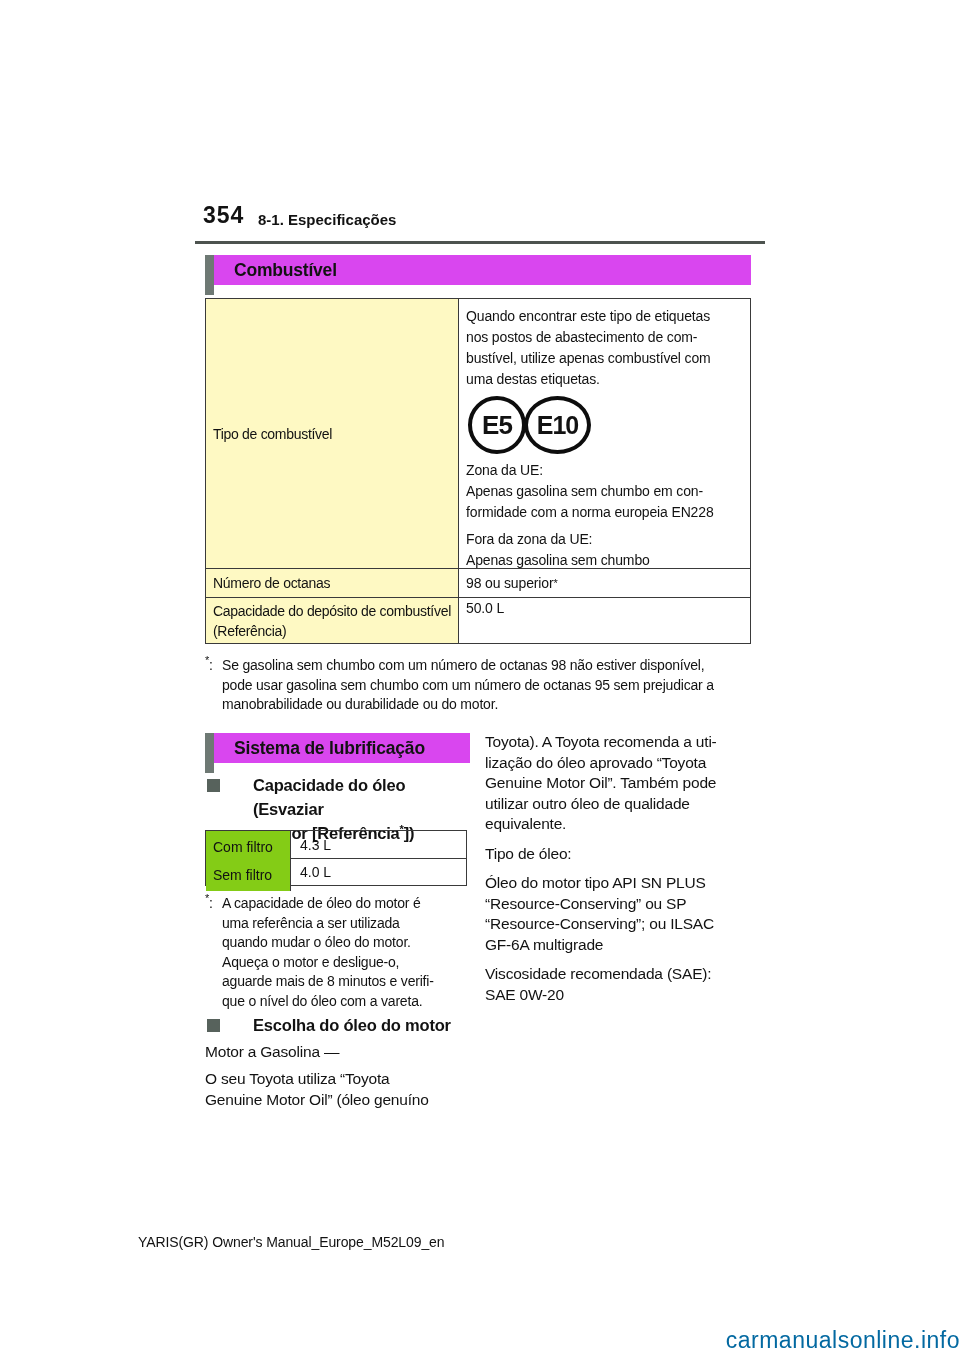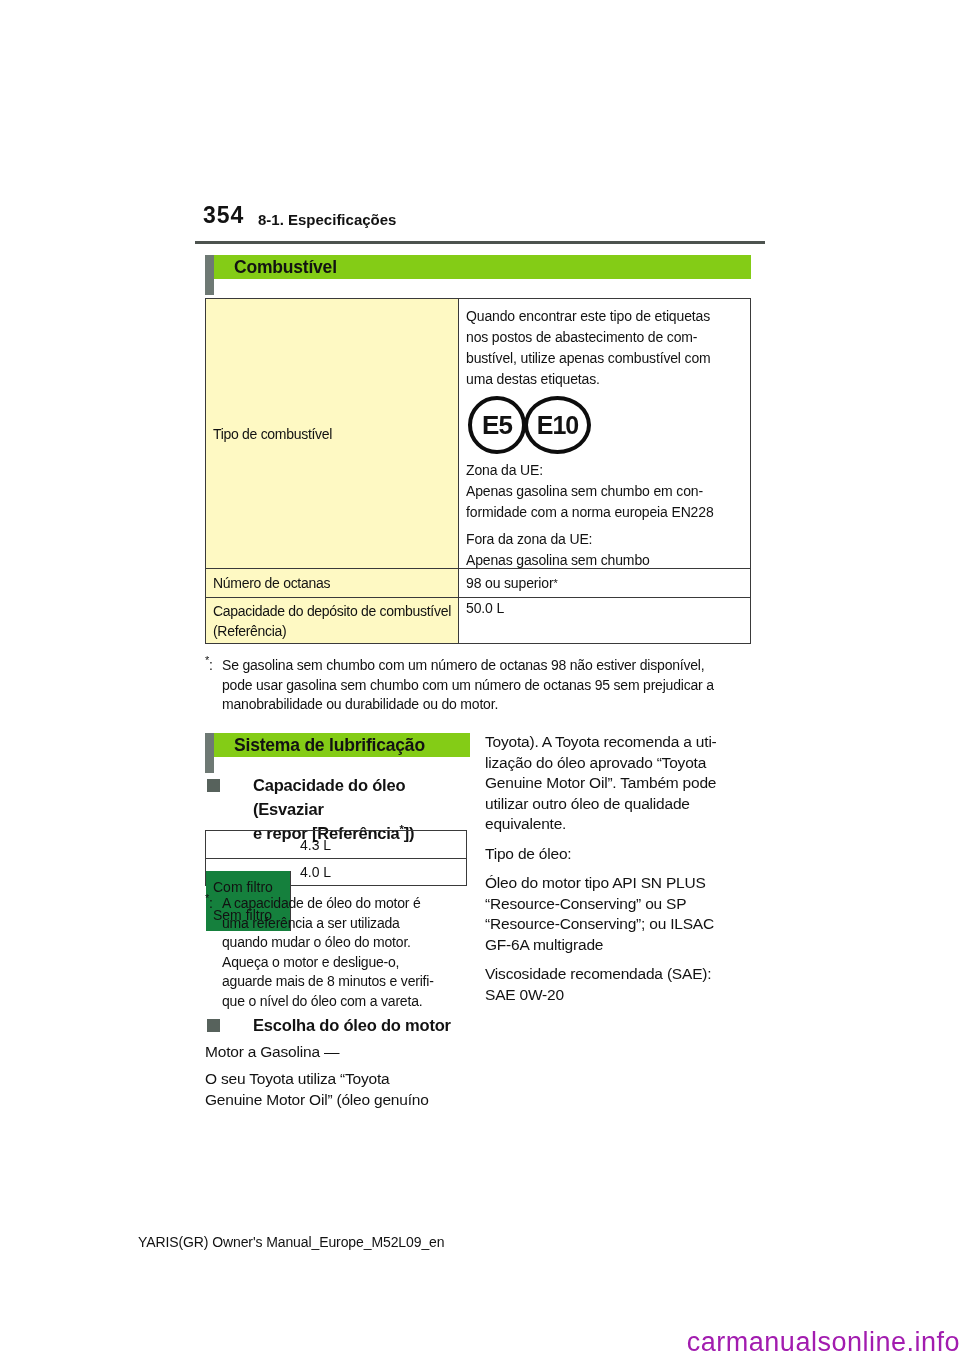--- a/index.html
+++ b/index.html
@@ -8,21 +8,21 @@
     font-family:"Liberation Sans",sans-serif;color:#121212;
     -webkit-font-smoothing:antialiased;overflow:hidden;
   }
   .abs{position:absolute;}
   .pre{white-space:pre-line;}
   
   .pagenum{left:203px;top:202px;font-size:23px;font-weight:bold;letter-spacing:1px;}
   .sechead{left:258px;top:211px;font-size:15px;font-weight:bold;}
   .headrule{left:195px;top:241px;width:570px;height:3px;background:#4d534f;}
   
-  .secbar{background:#84cc16;height:24px;display:flex;align-items:center;text-align:right;}
+  .secbar{background:#d946ef;height:30px;display:flex;align-items:center;text-align:right;}
   .secbar .t{font-size:17.5px;font-weight:bold;padding-left:20px;letter-spacing:-0.2px;}
   .stripe{width:9px;background:#6e7974;}
   
   .tbl{left:205px;top:298px;width:546px;border:1.5px solid #3a3a3a;box-sizing:border-box;}
   .trow{display:flex;box-sizing:border-box;}
   .trow + .trow{border-top:1px solid #3a3a3a;}
   .h1{height:269px;} .h2{height:29px;} .h3{height:46px;}
   .tleft{width:253px;flex:none;background:#fef9c3;border-right:1px solid #3a3a3a;
          display:flex;align-items:center;padding:4px 7px;box-sizing:border-box;
          font-size:14px;letter-spacing:-0.3px;line-height:20px;}
@@ -41,26 +41,26 @@
   .fn-mark{flex:none;width:17px;}
   
   .subhead{display:flex;font-size:16.5px;font-weight:bold;line-height:24px;letter-spacing:-0.2px;gap:23px;}
   .sqbullet{flex:none;width:13px;height:13px;background:#57625c;margin:6px 10px 0 2px;}
   .body-p{font-size:15.5px;line-height:20.5px;letter-spacing:-0.2px;}
   .rcol p{margin:0 0 9px 0;}
   
   .mini{left:205px;top:830px;width:262px;border:1.5px solid #3a3a3a;box-sizing:border-box;}
   .mrow{display:flex;height:27px;box-sizing:border-box;}
   .mrow + .mrow{border-top:1px solid #3a3a3a;}
-  .mleft{width:85px;flex:none;background:#15803d;border-right:1px solid #3a3a3a;
-         display:flex;align-items:center;padding:16px 7px;box-sizing:border-box;font-size:14px;margin-top:40px;}
+  .mleft{width:85px;flex:none;background:#84cc16;border-right:1px solid #3a3a3a;
+         display:flex;align-items:center;padding:16px 7px;box-sizing:border-box;font-size:14px;}
   .mright{flex:1;display:flex;align-items:center;padding:0 9px;font-size:14px;}
   
   .docfooter{left:138px;top:1234px;font-size:14px;letter-spacing:-0.1px;}
-  .watermark{right:0px;top:1327px;font-size:27px;color:#a21caf;letter-spacing:0.5px;}
+  .watermark{right:0px;top:1327px;font-size:23px;color:#0369a1;letter-spacing:0.5px;}
 </style>
 </head>
 <body>
 
 <div class="abs pagenum">354</div>
 <div class="abs sechead">8-1. Especificações</div>
 <div class="abs headrule"></div>
 
 <div class="abs secbar" style="left:205px;top:255px;width:546px;">
   <div class="t" style="margin-left:9px;">Combustível</div>

